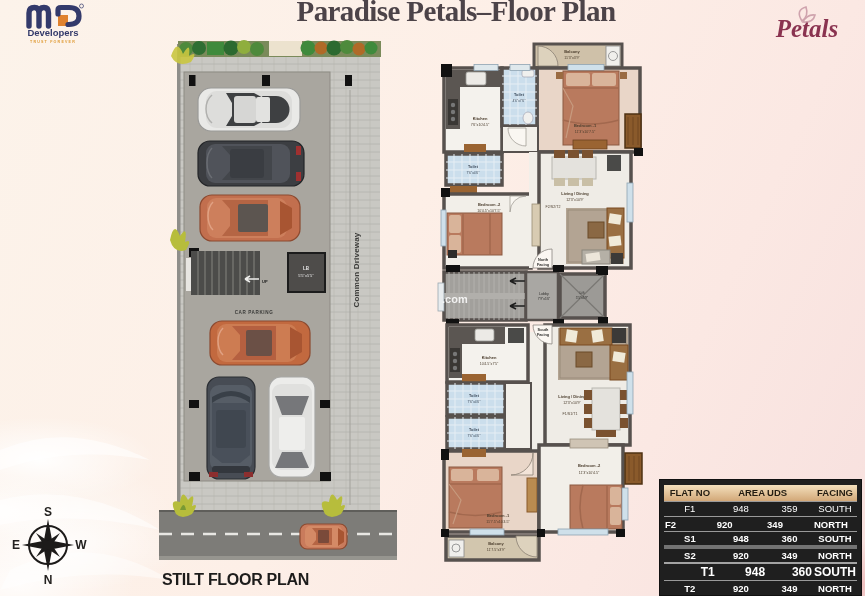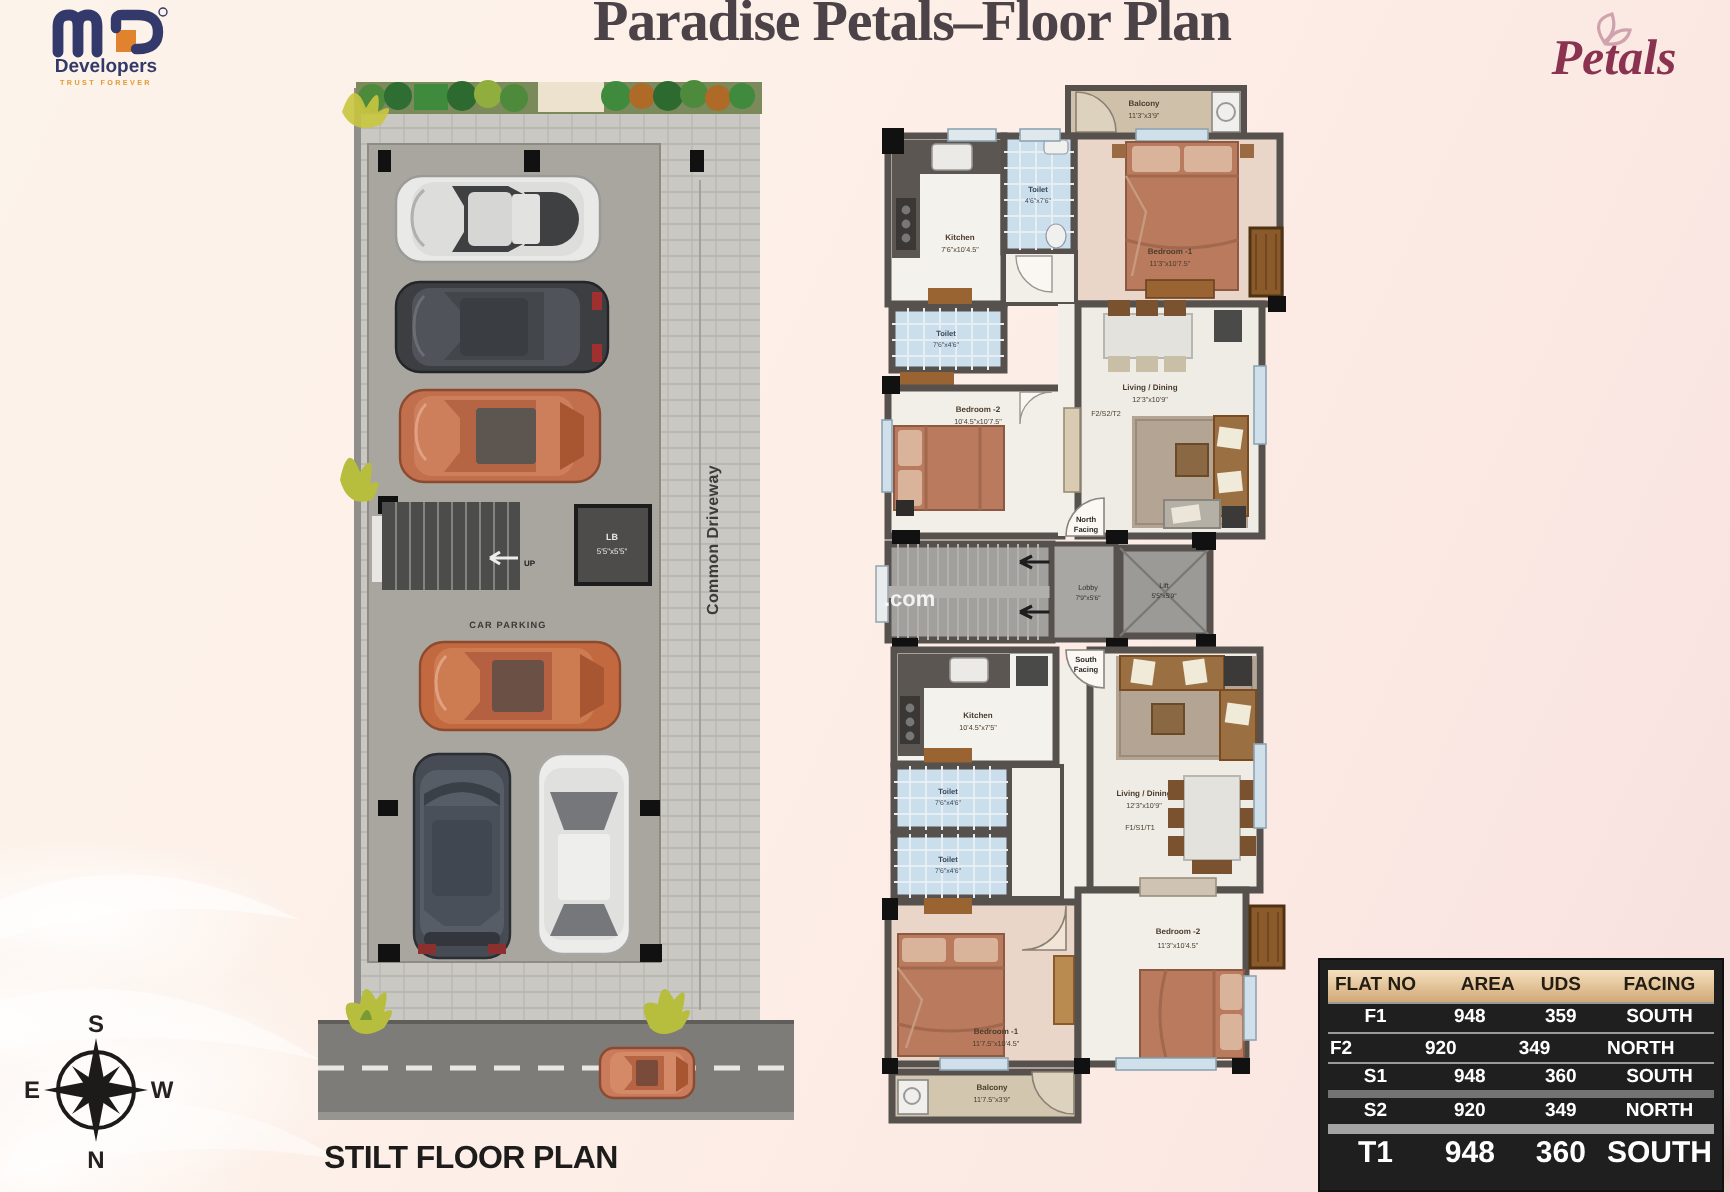--- a/index.html
+++ b/index.html
@@ -483,24 +483,24 @@
   </svg>
 
 
   <div class="abs" style="left:659px;top:479px;width:201px;height:115px;background:#1f1f1f;border:1px solid #111;">
     <div class="abs" style="left:4px;top:5px;width:193px;height:16px;background:linear-gradient(180deg,#f4e0bd,#d2a878);"></div>
     <table style="position:absolute;left:4px;top:5px;width:193px;border-collapse:collapse;font-family:'Liberation Sans',sans-serif;">
       <tbody>
           <tr style="height:16px;color:#241d12;font-size:9.5px;font-weight:bold;">
         <td style="width:53px;text-align:center;">FLAT NO</td>
         <td style="width:51px;text-align:right;">AREA</td>
-        <td style="width:48px;text-align:center;">UDS</td>
+        <td style="width:48px;text-align:left;">UDS</td>
         <td style="width:41px;text-align:center;">FACING</td>
       </tr>
-      <tr style="height:15.4px;color:#fff;font-size:9.5px;font-weight:bold;text-align:center;border-top:1px solid #9a9a9a;margin-top:27px;">
+      <tr style="height:15.4px;color:#fff;font-size:9.5px;font-weight:normal;text-align:center;border-top:1px solid #9a9a9a;margin-top:27px;">
             <td>F1</td>
             <td>948</td>
             <td>359</td>
             <td>SOUTH</td>
           </tr>
       <tr style="height:15.4px;color:#fff;font-size:9.5px;font-weight:bold;border-top:1px solid #9a9a9a;">
             <td>F2</td>
             <td>920</td>
             <td>349</td>
             <td>NORTH</td>
@@ -510,25 +510,31 @@
             <td>948</td>
             <td>360</td>
             <td>SOUTH</td>
           </tr>
       <tr style="height:15.4px;color:#fff;font-size:9.5px;font-weight:bold;text-align:center;border-top:4px solid #737373;">
             <td>S2</td>
             <td>920</td>
             <td>349</td>
             <td>NORTH</td>
           </tr>
-      <tr style="height:15.4px;color:#fff;font-size:15px;font-weight:bold;text-align:center;border-top:5px solid #a3a3a3;">
+      <tr style="height:15.4px;color:#fff;font-size:12px;font-weight:bold;text-align:right;border-top:2px solid #a3a3a3;">
             <td>T1</td>
             <td>948</td>
             <td>360</td>
             <td>SOUTH</td>
+          </tr>
+      <tr style="height:15.4px;color:#fff;font-size:9.5px;font-weight:bold;text-align:center;border-top:1px solid #9a9a9a;">
+            <td>T2</td>
+            <td>920</td>
+            <td>349</td>
+            <td>NORTH</td>
           </tr>
     </tbody>
       </table>
   </div>
 
   <svg class="abs" style="left:8px;top:505px" width="84" height="84" viewBox="0 0 84 84">
     <circle cx="40" cy="40" r="19" fill="none" stroke="#1d1b1a" stroke-width="2"></circle>
     <path d="M40,14 L45,40 L40,66 L35,40 Z" fill="#1d1b1a"></path>
     <path d="M14,40 L40,35 L66,40 L40,45 Z" fill="#1d1b1a"></path>
     <path d="M28,28 L40,36 L52,28 L44,40 L52,52 L40,44 L28,52 L36,40 Z" fill="#1d1b1a"></path>

